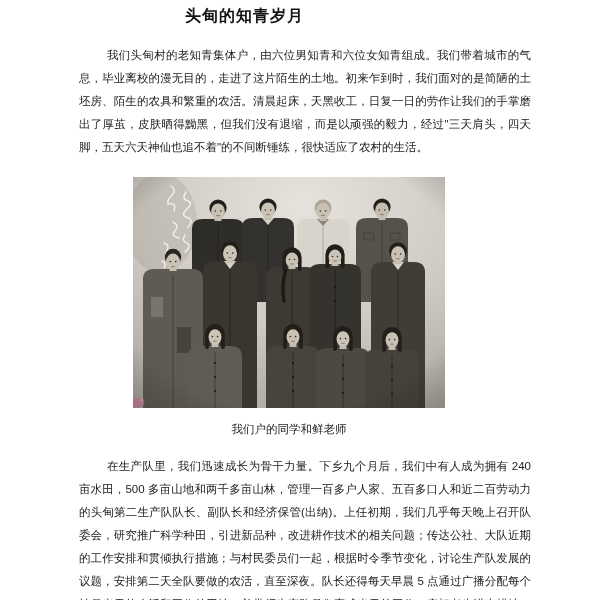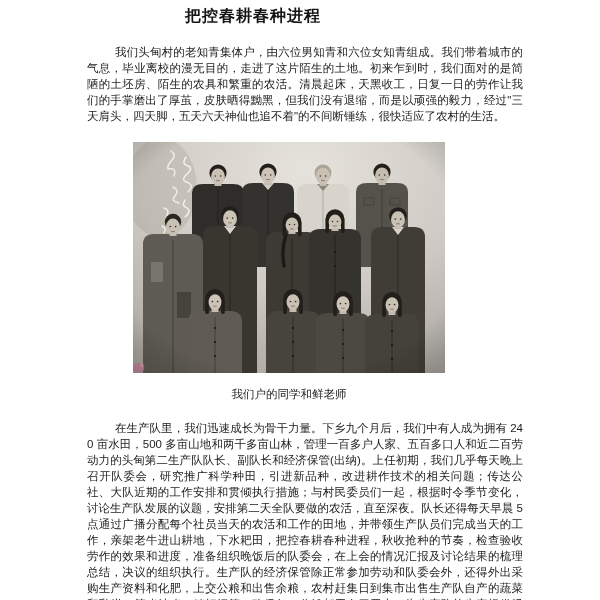--- a/index.html
+++ b/index.html
@@ -11,26 +11,26 @@
   }
   .content { padding: 6px 69px 0 79px; }
   .doc-title {
     font-size: 16px; line-height: 20px;
     font-weight: 700; color: #141414;
     margin: 0 0 0 106px;
     letter-spacing: 1px;
     white-space: nowrap;
   }
   .para {
-    font-size: 11.5px; line-height: 16px;
+    font-size: 11.5px; line-height: 23px;
     color: #1c1c1c;
     text-align: justify;
     text-justify: inter-ideograph;
     text-indent: 28px;
-    margin: 8px;
+    margin: 0;
     word-break: break-all;
   }
   .para-intro { margin-top: 18px; }
   .para-body  { margin-top: 18px; }
   .photo-figure {
     margin: 18px 0 0 54px;
     width: 312px; height: 231px;
     padding: 0; display: block;
   }
   .photo-figure svg { display: block; }
@@ -40,21 +40,21 @@
     text-align: center;
     font-size: 11.5px; line-height: 16px;
     color: #262626;
   }
 </style>
 </head>
 <body>
 
 <div class="content">
 
-  <h1 class="doc-title">把控春耕春种进程</h1>
+  <h1 class="doc-title">头甸的知青岁月</h1>
 
   <p class="para para-intro">我们头甸村的老知青集体户，由六位男知青和六位女知青组成。我们带着城市的气息，毕业离校的漫无目的，走进了这片陌生的土地。初来乍到时，我们面对的是简陋的土坯房、陌生的农具和繁重的农活。清晨起床，天黑收工，日复一日的劳作让我们的手掌磨出了厚茧，皮肤晒得黝黑，但我们没有退缩，而是以顽强的毅力，经过"三天肩头，四天脚，五天六天神仙也追不着"的不间断锤练，很快适应了农村的生活。</p>
 
   <figure class="photo-figure">
     <svg width="312" height="231" viewBox="0 0 312 231">
       <defs>
         <radialGradient id="wallLight" cx="0.55" cy="0.12" r="0.95">
           <stop offset="0" stop-color="#e6e3dc"></stop>
           <stop offset="0.55" stop-color="#cfcbc4"></stop>
           <stop offset="1" stop-color="#aca8a1"></stop>

